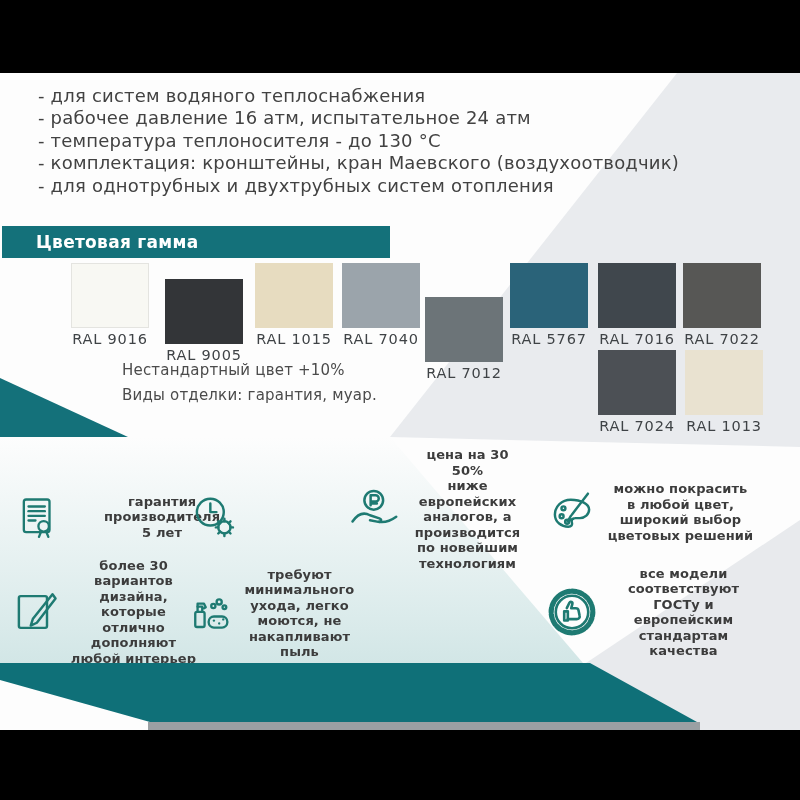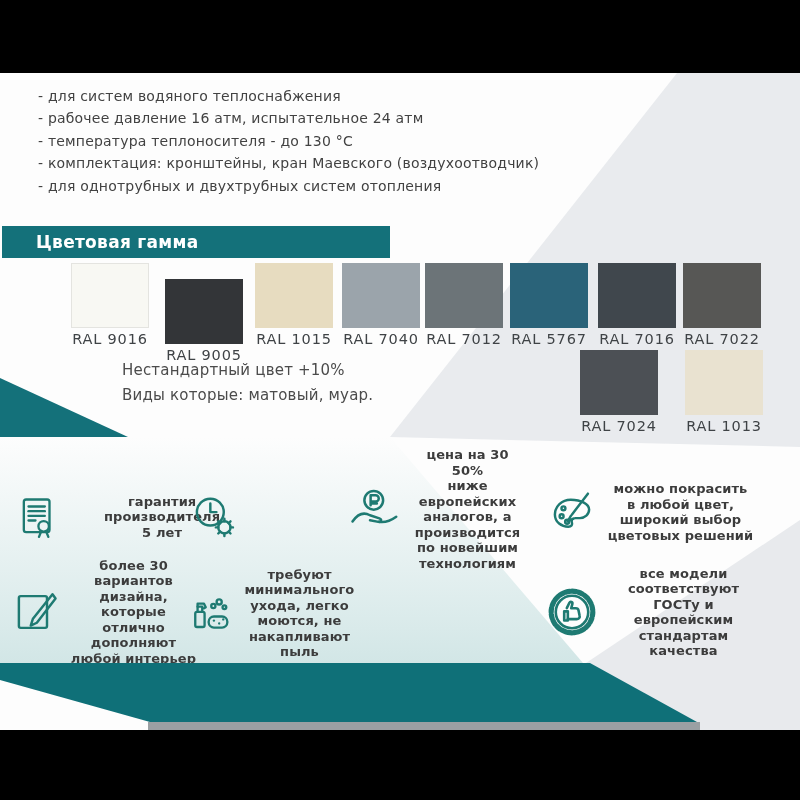--- a/index.html
+++ b/index.html
@@ -20,44 +20,44 @@
   #features-gradient{left:0;top:437px;width:583px;height:226px;
     background:linear-gradient(180deg,rgba(255,255,255,0) 0%,#d9eaea 85%,#d2e6e6 100%);
     clip-path:polygon(0px 0px,390px 0px,583px 226px,0px 226px);}
   #teal-corner-triangle{left:0;top:378px;width:128px;height:59px;background:#14717a;
     clip-path:polygon(0 0,100% 100%,0 100%);}
   #teal-footer-band{left:0;top:663px;width:697px;height:59px;background:#0f7078;
     clip-path:polygon(0px 0px,590px 0px,697px 59px,150px 59px,0px 17px);}
   #footer-shadow-strip{left:148px;top:722px;width:552px;height:8px;background:#9aa0a3;}
 
   
-  #specs-list{left:38px;top:85px;width:620px;color:#424242;font-size:14px;line-height:22.4px;
+  #specs-list{left:38px;top:85px;width:620px;color:#424242;font-size:18px;line-height:22.4px;
     letter-spacing:0.2px;}
   .spec-item{white-space:nowrap;}
 
   
   #palette-title-bar{left:2px;top:226px;width:388px;height:32px;background:#14717a;}
   #palette-title{left:34px;top:0;height:32px;line-height:32px;color:#fff;font-size:17px;
     font-weight:bold;letter-spacing:0.3px;}
 
   
   .swatch{position:absolute;width:78px;text-align:center;}
   .swatch-color{width:78px;height:65px;}
   .swatch-label{margin-top:3px;font-size:14.5px;color:#3f4346;letter-spacing:0.8px;white-space:nowrap;}
   #swatch-row1{left:0;top:263px;width:800px;height:90px;}
   #swatch-row1 .swatch:nth-child(1){left:71px;} #swatch-row1 .swatch:nth-child(1) .swatch-color{border:1px solid #e4e4e0;width:76px;height:63px;}
   #swatch-row1 .swatch:nth-child(2){left:165px;margin-top:16px;}
   #swatch-row1 .swatch:nth-child(3){left:255px;}
   #swatch-row1 .swatch:nth-child(4){left:342px;}
-  #swatch-row1 .swatch:nth-child(5){left:425px;}
+  #swatch-row1 .swatch:nth-child(5){left:425px;margin-top:34px;}
   #swatch-row1 .swatch:nth-child(6){left:510px;}
   #swatch-row1 .swatch:nth-child(7){left:598px;}
   #swatch-row1 .swatch:nth-child(8){left:683px;}
   #swatch-row2{left:0;top:350px;width:800px;height:90px;}
-  #swatch-row2 .swatch:nth-child(1){left:580px;text-align:center;}
+  #swatch-row2 .swatch:nth-child(1){left:598px;text-align:center;}
   #swatch-row2 .swatch:nth-child(2){left:685px;}
 
   
   .note{left:78px;color:#4b4b4b;font-size:15px;letter-spacing:0.2px;white-space:nowrap;margin-left:44px;}
   #note-custom{top:361px;}
   #note-finish{top:386px;}
 
   
   .feature{position:absolute;display:flex;align-items:center;gap:9px;}
   .feature-text{flex:1;font-size:13px;line-height:15.5px;font-weight:bold;color:#3c3c3c;
@@ -136,21 +136,21 @@
       <div class="swatch-color" style="background: rgb(76, 80, 85);"></div>
       <div class="swatch-label">RAL 7024</div>
     </div>
     <div class="swatch">
       <div class="swatch-color" style="background: rgb(233, 226, 208);"></div>
       <div class="swatch-label">RAL 1013</div>
     </div>
   </div>
 
   <div class="abs note" id="note-custom">Нестандартный цвет +10%</div>
-  <div class="abs note" id="note-finish">Виды которые: матовый, муар.</div>
+  <div class="abs note" id="note-finish">Виды отделки: гарантия, муар.</div>
 
   <div class="feature" id="f1">
     <span class="ficon">
       <svg width="42" height="42" viewBox="0 0 36 36">
         <rect x="5" y="3" width="22" height="28" rx="2"></rect>
         <line x1="9" y1="9" x2="23" y2="9"></line>
           <line x1="9" y1="13" x2="23" y2="13"></line>
         <line x1="9" y1="17" x2="23" y2="17"></line>
           <line x1="9" y1="21" x2="15" y2="21"></line>
         <circle cx="22" cy="26" r="4.5"></circle>

